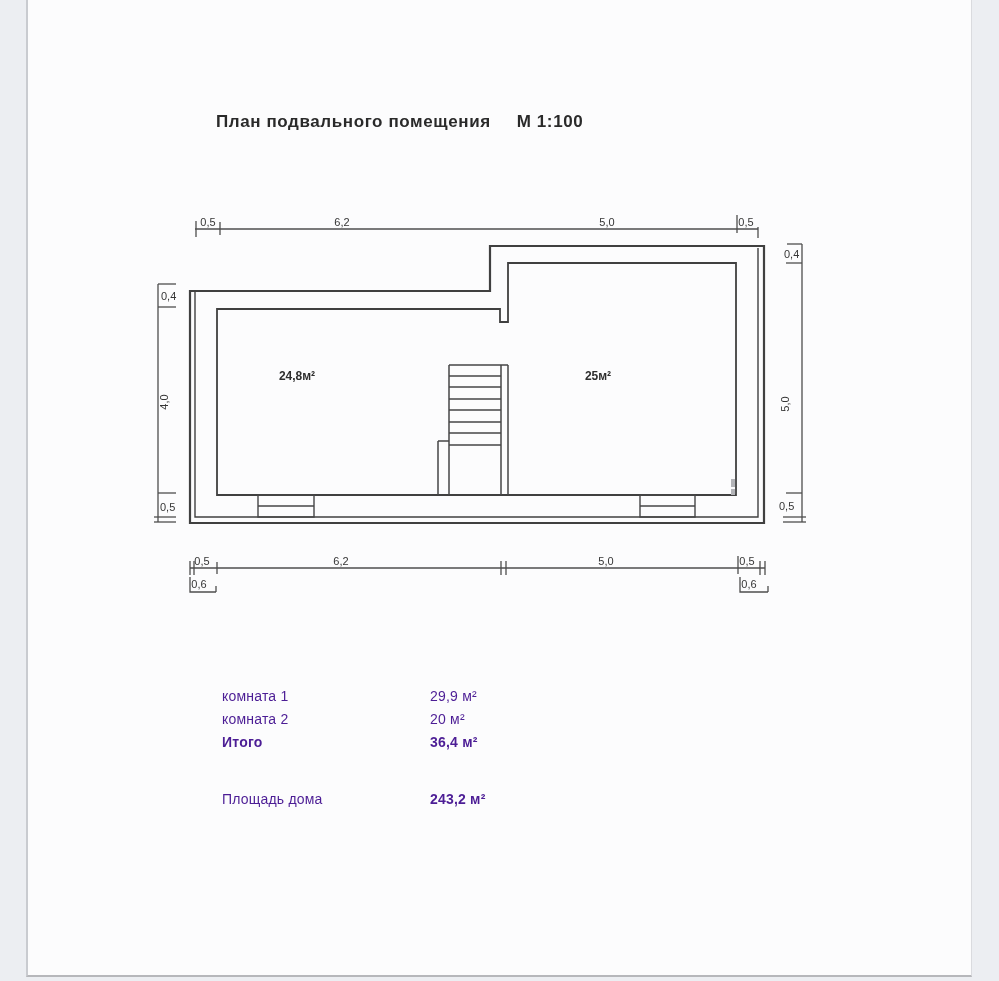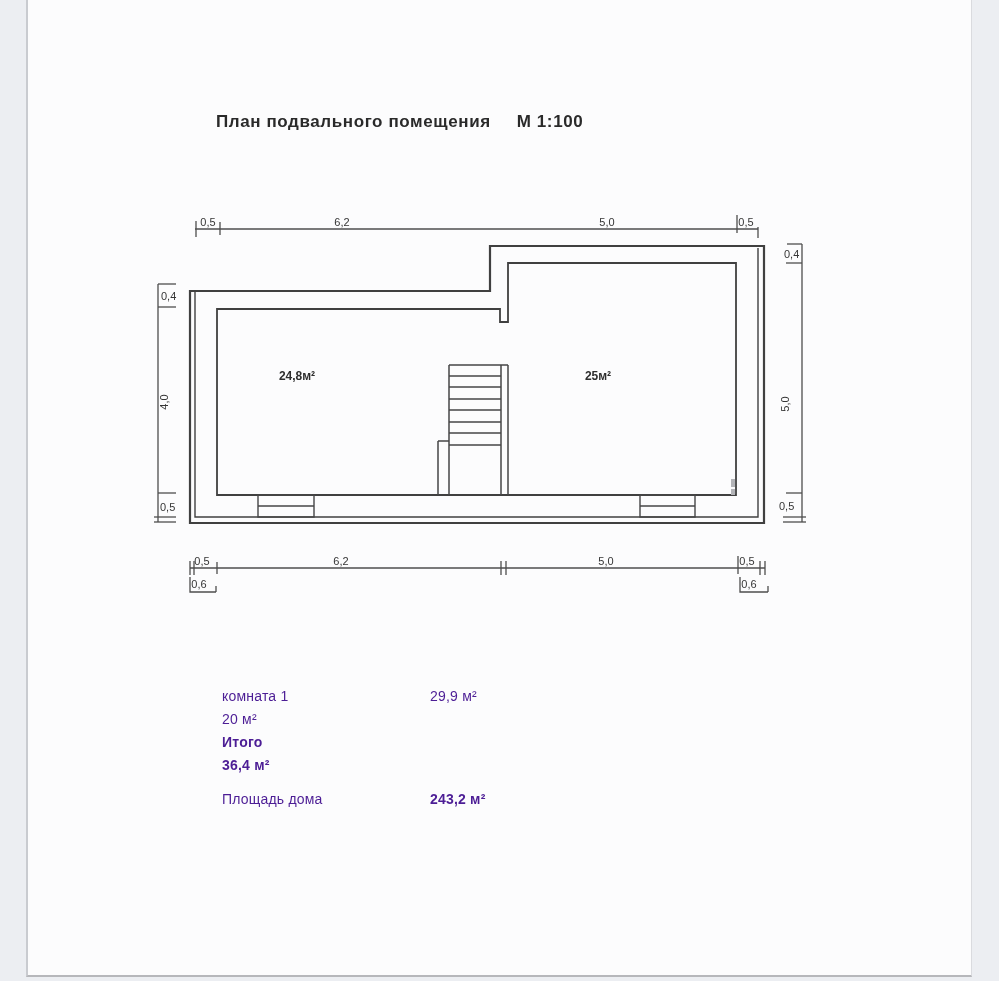--- a/index.html
+++ b/index.html
@@ -31,21 +31,21 @@
   svg .dimline{stroke:#4e4e4e;fill:none;}
   svg text{font-family:"Liberation Sans",sans-serif;fill:#363636;}
   svg text.dim{font-size:11px;}
   svg text.room{font-size:12px;font-weight:600;fill:#2e2e2e;}
   .summary{
     position:absolute;left:222px;top:685px;
     font-size:14px;color:#4c1d95;letter-spacing:.2px;
   }
   .summary .row{display:flex;height:23px;line-height:23px;}
   .summary .row .lbl{width:208px;}
-  .summary .row.bold{font-weight:700;flex-direction:column;}
+  .summary .row.bold{font-weight:700;}
   .summary .row.total{margin-top:34px;}
   .summary .row.total .val{font-weight:700;}
 </style>
 </head>
 <body>
 
 <div class="page"></div>
 
 <div class="overlay">
 
@@ -163,20 +163,21 @@
     <text class="room" text-anchor="middle" x="297" y="380">24,8м²</text>
     <text class="room" text-anchor="middle" x="598" y="380">25м²</text>
   </svg>
 
   <div class="summary">
     <div class="row">
       <span class="lbl">комната 1</span>
       <span class="val">29,9 м²</span>
     </div>
     <div class="row">
+      <span class="lbl">комната 2</span>
       <span class="val">20 м²</span>
     </div>
     <div class="row bold">
       <span class="lbl">Итого</span>
       <span class="val">36,4 м²</span>
     </div>
     <div class="row total">
       <span class="lbl">Площадь дома</span>
       <span class="val">243,2 м²</span>
     </div>

